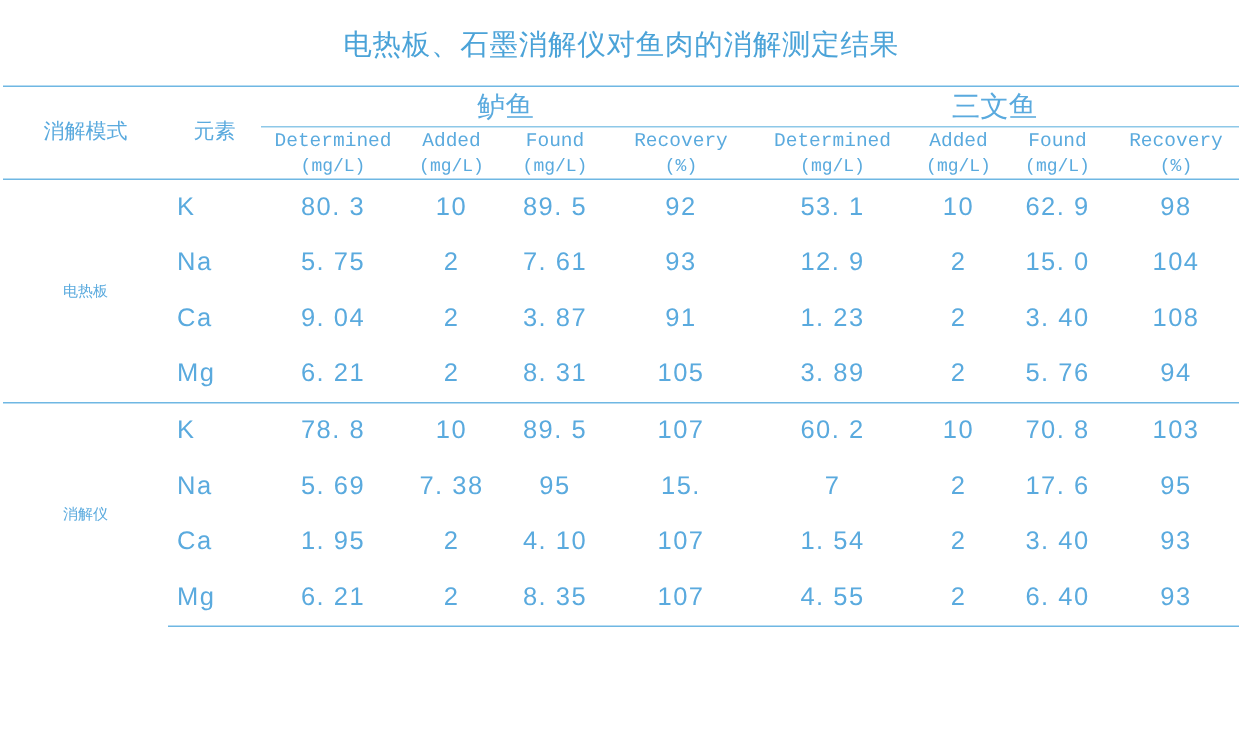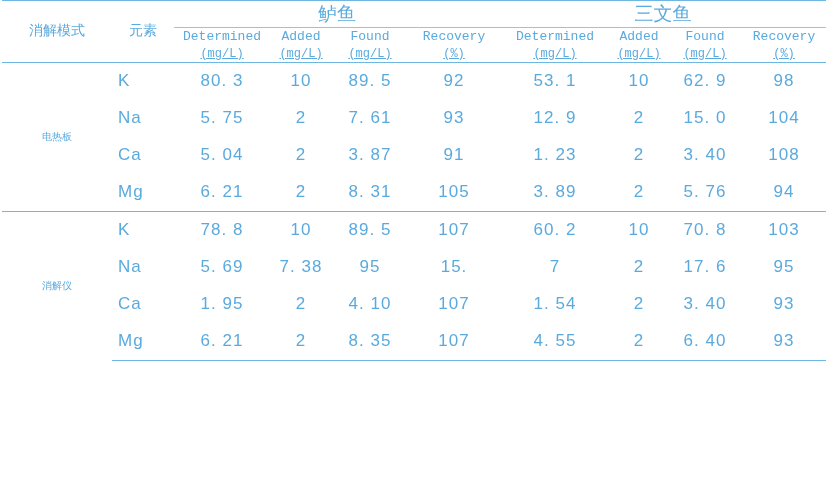--- a/index.html
+++ b/index.html
@@ -64,21 +64,20 @@
     font-size: 13px;
     text-align: center;
     line-height: 1.35;
     padding: 6px 0 9px 0;
     color: #5aaade;
     font-family: "Liberation Mono", monospace;
   }
   .hdr-sub .unit {
     display: block;
     font-size: 12px;
-    text-decoration: underline;
   }
   .grp-label {
     font-size: 10px;
     text-align: center;
     vertical-align: middle;
     color: #5aaade;
   }
   .cell {
     font-size: 17px;
     text-align: center;
@@ -103,20 +102,21 @@
   col.c-v5   { width: 110px; }
   col.c-v6   { width: 58px; }
   col.c-v7   { width: 74px; }
   col.c-v8   { width: 84px; }
 </style>
 </head>
 <body>
 
 <div class="page">
 
+  <div class="title">电热板、石墨消解仪对鱼肉的消解测定结果</div>
 
   <table class="main">
     <colgroup>
       <col class="c-mode">
         <col class="c-elem">
       <col class="c-v1">
         <col class="c-v2">
         <col class="c-v3">
         <col class="c-v4">
       <col class="c-v5">
@@ -186,21 +186,21 @@
         <td class="cell">2</td>
         <td class="cell">7. 61</td>
         <td class="cell">93</td>
         <td class="cell">12. 9</td>
         <td class="cell">2</td>
         <td class="cell">15. 0</td>
         <td class="cell">104</td>
       </tr>
       <tr>
         <td class="cell elem">Ca</td>
-        <td class="cell">5. 04</td>
+        <td class="cell">9. 04</td>
         <td class="cell">2</td>
         <td class="cell">3. 87</td>
         <td class="cell">91</td>
         <td class="cell">1. 23</td>
         <td class="cell">2</td>
         <td class="cell">3. 40</td>
         <td class="cell">108</td>
       </tr>
       <tr>
         <td class="cell elem">Mg</td>

